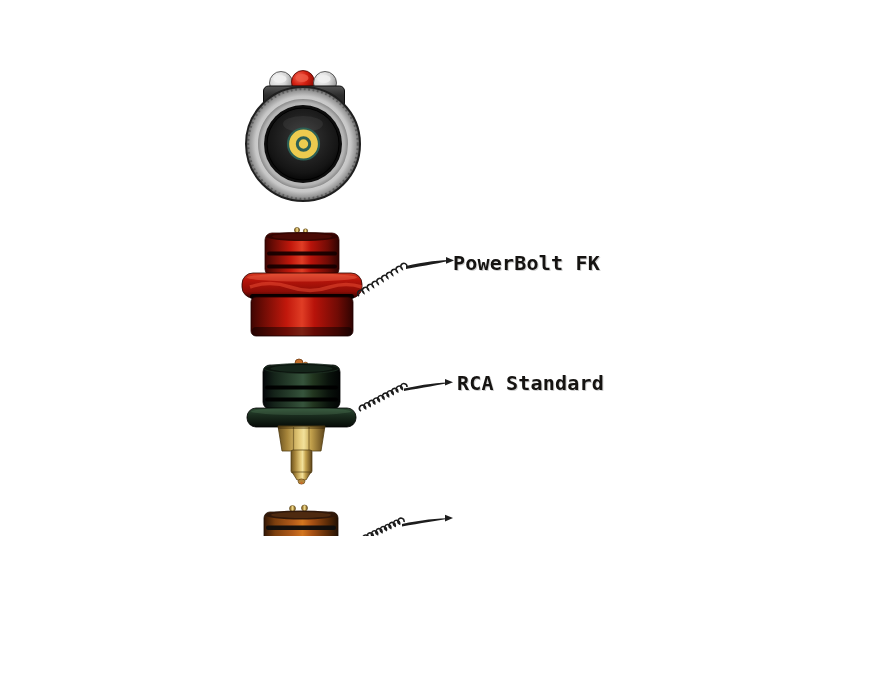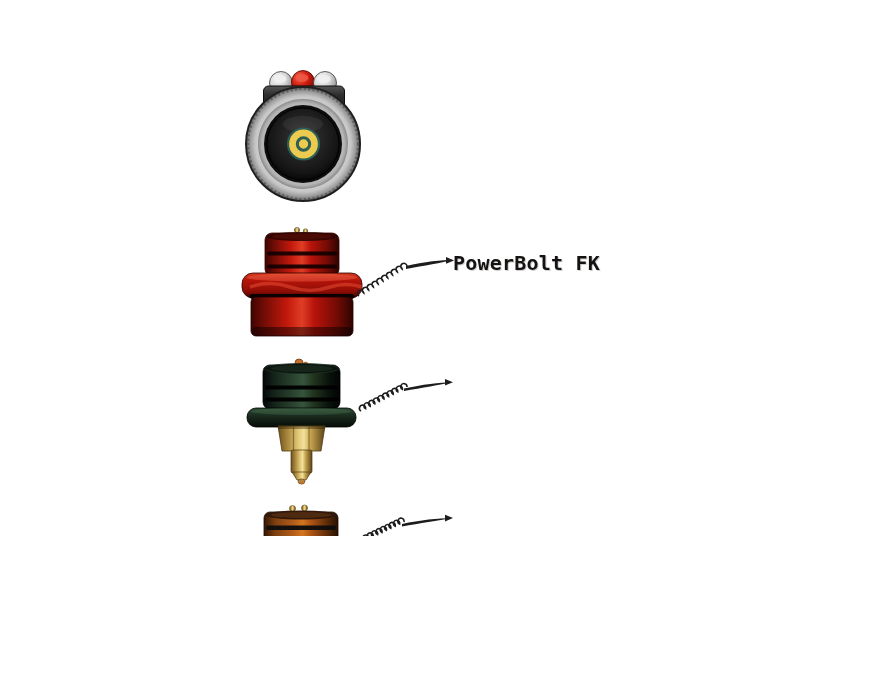--- a/index.html
+++ b/index.html
@@ -215,14 +215,15 @@
       </g>
       <g>
         <path stroke-width="1.6" d="M348,543 a3.1,3.1 0 1 1 4.4,-2.1 a3.1,3.1 0 1 1 4.4,-2.1 a3.1,3.1 0 1 1 4.4,-2.1 a3.1,3.1 0 1 1 4.4,-2.1 a3.1,3.1 0 1 1 4.4,-2.1 a3.1,3.1 0 1 1 4.4,-2.1 a3.1,3.1 0 1 1 4.4,-2.1 a3.1,3.1 0 1 1 4.4,-2.1 a3.1,3.1 0 1 1 4.4,-2.1 a3.1,3.1 0 1 1 4.4,-2.1"></path>
         <path d="M390,524 C408,520 426,518.2 440,518 C426,520.8 408,523.2 390,526.5 Z" fill="#1d1d1d" stroke="none"></path>
         <polygon points="433,514.8 441,518.1 433,521.4" fill="#1d1d1d" stroke="none"></polygon>
       </g>
     </g>
   </svg>
 
   <div class="callout-label" id="label-powerbolt">PowerBolt FK</div>
+  <div class="callout-label" id="label-rca">RCA Standard</div>
 
 </div>
 
 </body></html>

